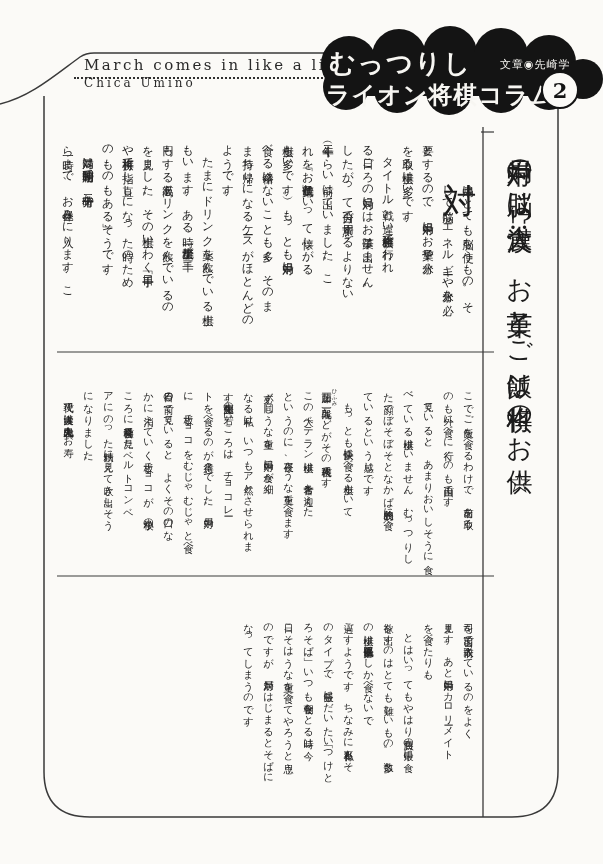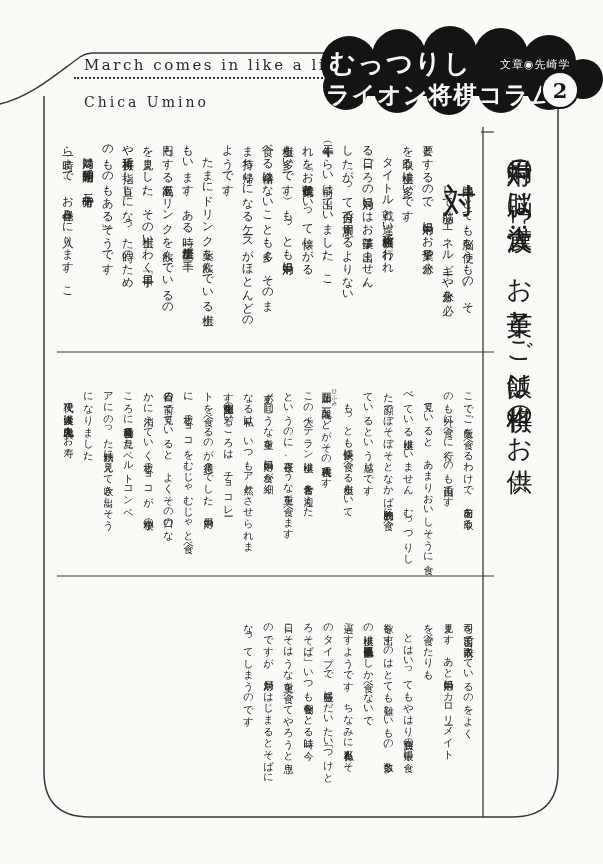--- a/index.html
+++ b/index.html
@@ -13,21 +13,21 @@
   
   .en-title{
     left:84px;top:56px;font-size:15px;letter-spacing:2.5px;color:#2a2a2a;
     font-family:"DejaVu Serif","Liberation Serif",serif;white-space:nowrap;
   }
   .en-dotted{
     left:74px;top:77px;width:260px;height:0;
     border-bottom:2px dotted #2f2f2f;
   }
   .en-author{
-    left:84px;top:94px;font-size:14px;letter-spacing:3px;color:#2a2a2a;white-space:nowrap;
+    left:84px;top:76px;font-size:12px;letter-spacing:3px;color:#2a2a2a;white-space:nowrap;
   }
   
   .badge-line1{
     left:329px;top:46px;font-size:26px;font-weight:bold;color:#f7f6f2;
     letter-spacing:2px;z-index:4;white-space:nowrap;
   }
   .badge-credit{
     left:452px;top:57px;font-size:11px;color:#f7f6f2;letter-spacing:1px;z-index:4;white-space:nowrap;margin-left:48px;
   }
   .badge-line2{

